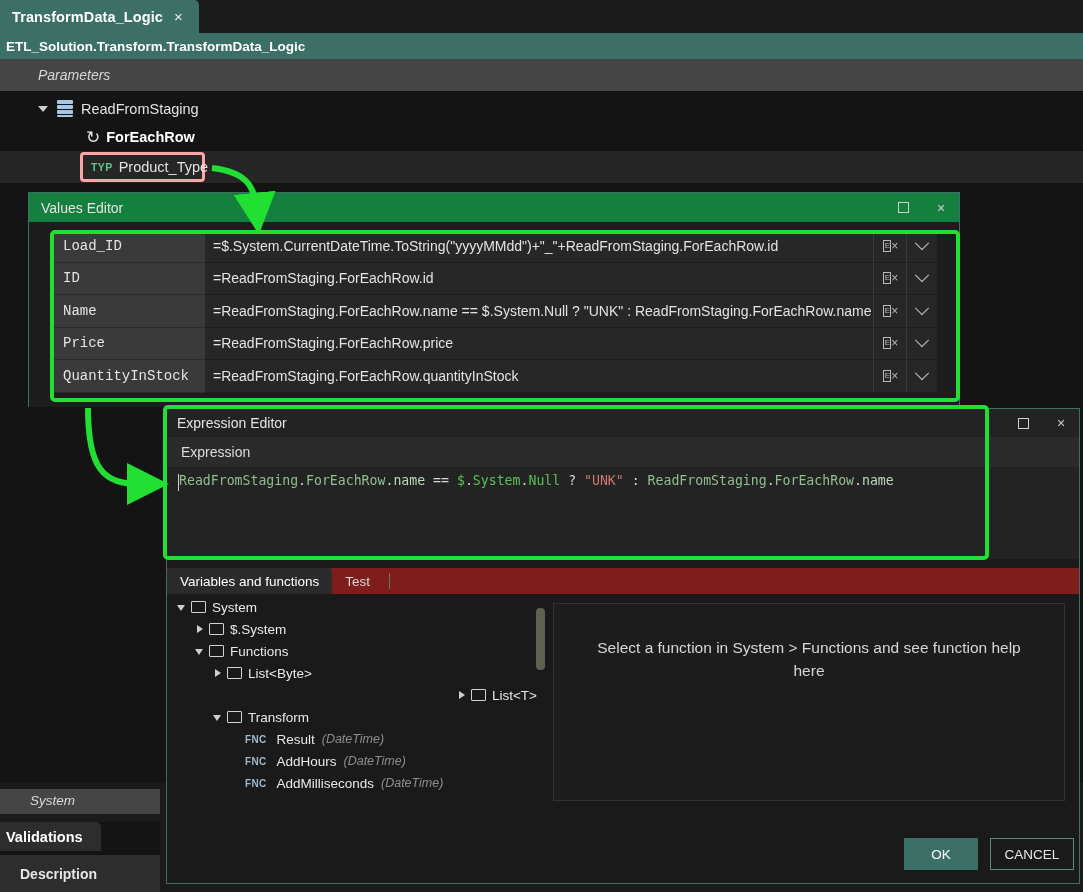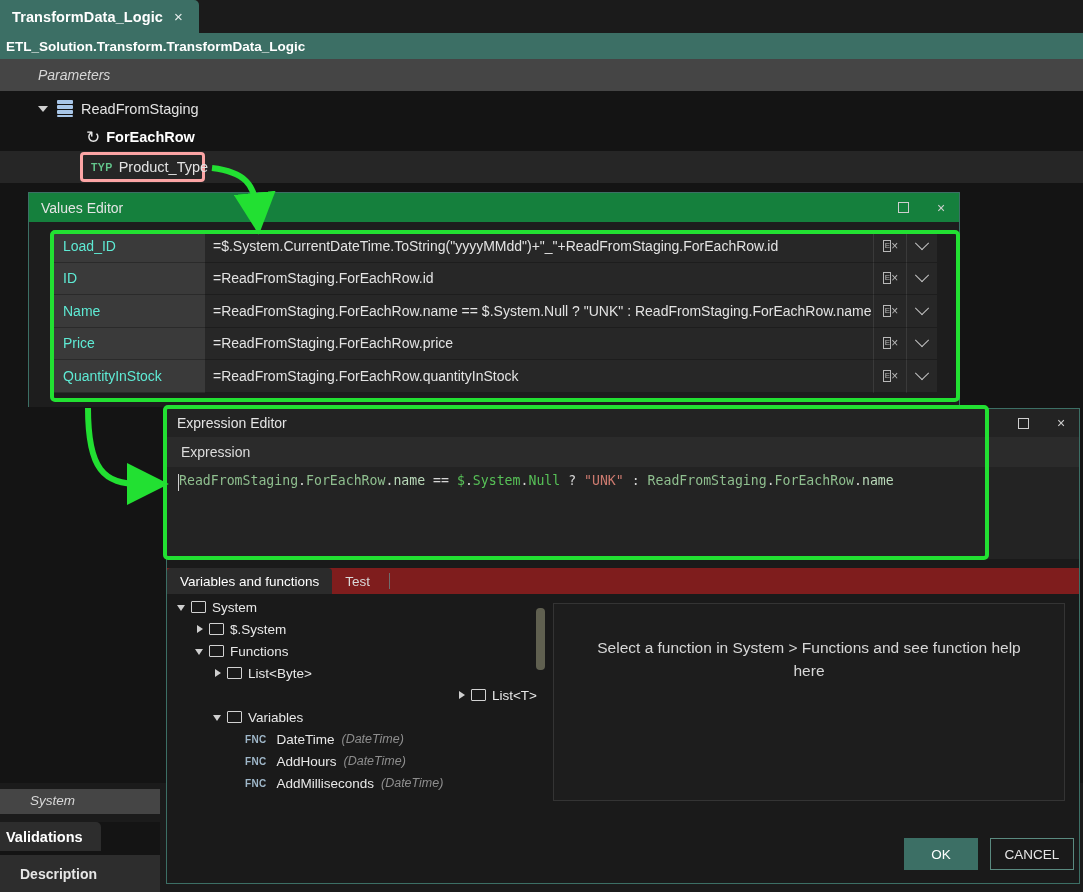--- a/index.html
+++ b/index.html
@@ -73,21 +73,21 @@
   .win-ctrls{margin-left:auto;display:flex;align-items:center;padding-right:10px;gap:22px;}
   .win-btn{width:16px;height:16px;display:flex;align-items:center;justify-content:center;
            font-size:14px;color:#cfcfcf;cursor:pointer;}
   .sq{width:11px;height:11px;border:1.6px solid #cfcfcf;box-sizing:border-box;}
 
   .values-body{position:relative;height:185px;background:#1d1d1d;}
   .vgrid{position:absolute;left:24px;top:8px;width:884px;}
   .vrow{display:flex;height:32.5px;align-items:stretch;}
   .vname{width:152px;background:#3a3a3a;display:flex;align-items:center;padding-left:10px;
          box-sizing:border-box;border-bottom:1px solid #2a2a2a;}
-  .vname span{font-size:14px;color:#5eead4;}
+  .vname span{font-size:14px;color:#e5e5e5;font-family:Liberation Mono, monospace;}
   .vval{flex:1;background:#272727;display:flex;align-items:center;padding-left:8px;
         box-sizing:border-box;border-bottom:1px solid #1d1d1d;overflow:hidden;white-space:nowrap;}
   .vval span{font-size:14px;color:#e3e3e3;}
   .vex{width:32px;background:#272727;display:flex;align-items:center;justify-content:center;
        border-left:1px solid #3a3a3a;border-bottom:1px solid #1d1d1d;cursor:pointer;}
   .ex-glyph{font-size:12px;color:#b9b9b9;letter-spacing:-1px;display:flex;align-items:center;}
   .ex-glyph .eb{border:1.4px solid #b9b9b9;font-size:8px;line-height:8px;padding:1px 1px;margin-right:0px;}
   .vcar{width:30px;background:#272727;display:flex;align-items:center;justify-content:center;
         border-left:1px solid #3a3a3a;border-bottom:1px solid #1d1d1d;cursor:pointer;}
   .chev{width:9px;height:9px;border-right:1.6px solid #c2c2c2;border-bottom:1.6px solid #c2c2c2;
@@ -362,26 +362,26 @@
         <span class="fname">List&lt;Byte&gt;</span>
       </div>
       <div class="trow" style="padding-left: 44px; justify-content: flex-end;">
         <span class="tw r"></span>
         <span class="folder"></span>
         <span class="fname">List&lt;T&gt;</span>
       </div>
       <div class="trow" style="padding-left: 44px;">
         <span class="tw d"></span>
         <span class="folder"></span>
-        <span class="fname">Variables</span>
+        <span class="fname">Transform</span>
       </div>
       <div class="trow" style="padding-left: 62px;">
         <span class="tw"></span>
         <span class="fnc">FNC</span>
-        <span class="fname">DateTime</span>
+        <span class="fname">Result</span>
         <span class="ftype">(DateTime)</span>
       </div>
       <div class="trow" style="padding-left: 62px;">
         <span class="tw"></span>
         <span class="fnc">FNC</span>
         <span class="fname">AddHours</span>
         <span class="ftype">(DateTime)</span>
       </div>
       <div class="trow" style="padding-left: 62px;">
         <span class="tw"></span>

